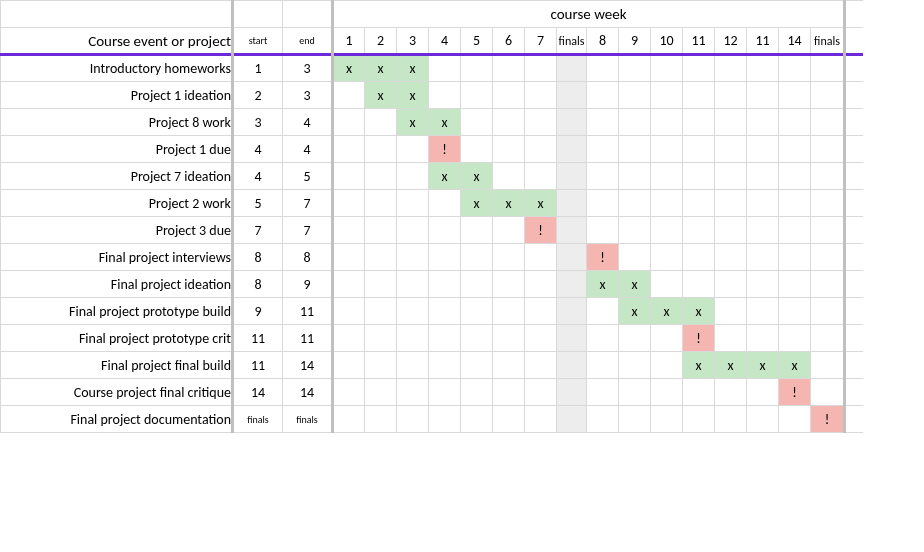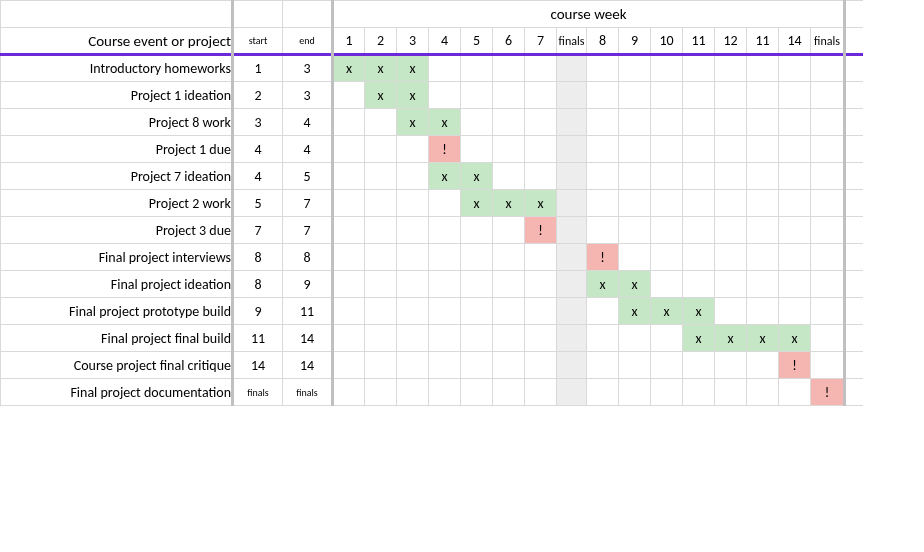--- a/index.html
+++ b/index.html
@@ -293,20 +293,42 @@
         <td class="body-cell green">x</td>
         <td class="body-cell green">x</td>
         <td class="body-cell green">x</td>
         <td class="body-cell"></td>
         <td class="body-cell"></td>
         <td class="body-cell"></td>
         <td class="body-cell"></td>
         <td class="heavy-left spacer-right"></td>
       </tr>
       <tr>
+        <td class="event-col body-cell">Final project prototype crit</td>
+        <td class="body-cell heavy-left">11</td>
+        <td class="body-cell">11</td>
+        <td class="body-cell heavy-left"></td>
+        <td class="body-cell"></td>
+        <td class="body-cell"></td>
+        <td class="body-cell"></td>
+        <td class="body-cell"></td>
+        <td class="body-cell"></td>
+        <td class="body-cell"></td>
+        <td class="body-cell grey"></td>
+        <td class="body-cell"></td>
+        <td class="body-cell"></td>
+        <td class="body-cell"></td>
+        <td class="body-cell red">!</td>
+        <td class="body-cell"></td>
+        <td class="body-cell"></td>
+        <td class="body-cell"></td>
+        <td class="body-cell"></td>
+        <td class="heavy-left spacer-right"></td>
+      </tr>
+      <tr>
         <td class="event-col body-cell">Final project final build</td>
         <td class="body-cell heavy-left">11</td>
         <td class="body-cell">14</td>
         <td class="body-cell heavy-left"></td>
         <td class="body-cell"></td>
         <td class="body-cell"></td>
         <td class="body-cell"></td>
         <td class="body-cell"></td>
         <td class="body-cell"></td>
         <td class="body-cell"></td>

